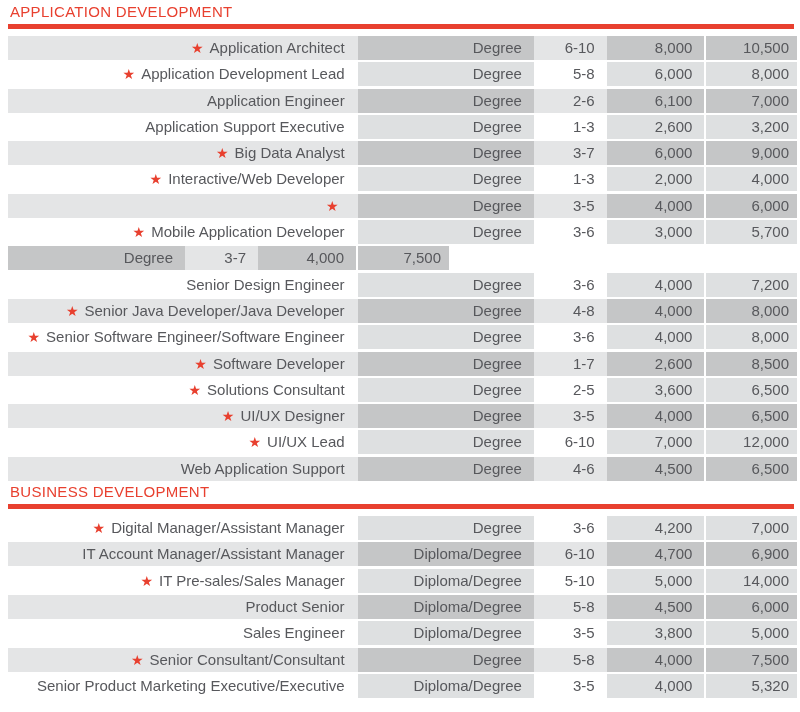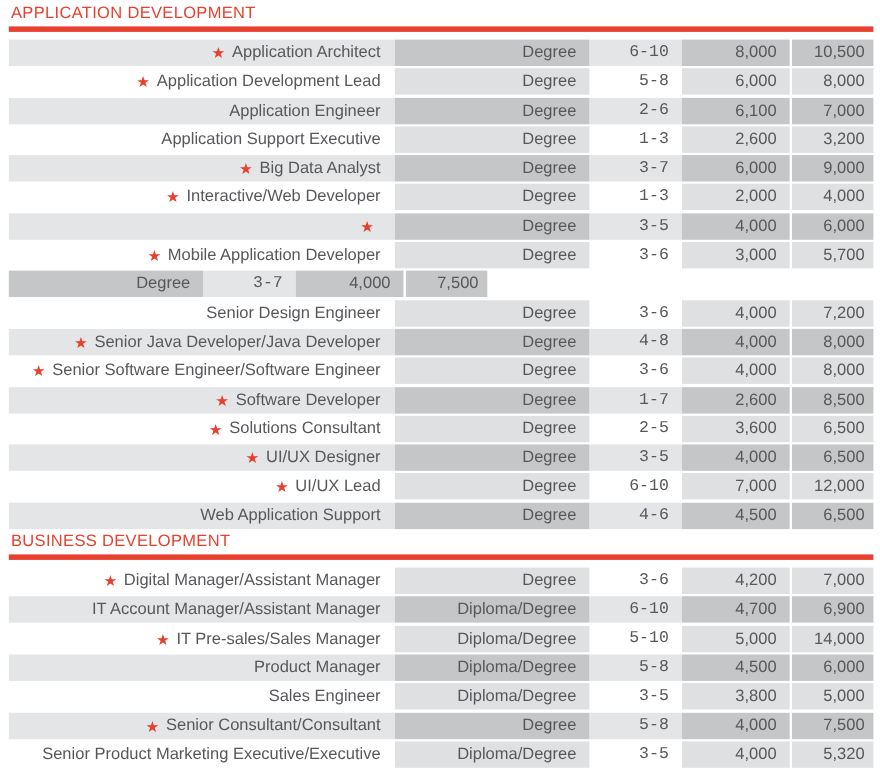--- a/index.html
+++ b/index.html
@@ -28,24 +28,24 @@
   .row{
     display:flex;height:24px;margin-bottom:2.3px;
     font-size:15px;line-height:24px;color:var(--text);
   }
   .cell{
     display:flex;align-items:center;justify-content:flex-end;
     white-space:nowrap;overflow:hidden;
   }
   .c-title{width:351px;padding-right:13px;}
   .c-qual {width:177px;padding-right:12px;}
-  .c-exp  {width:84px; padding-right:12px;font-family:Liberation Mono, monospace;}
+  .c-exp  {width:73px; padding-right:12px;}
   .c-min  {width:98px; padding-right:12px;}
   .c-gap  {width:2px;background:#ffffff;padding:0;}
-  .c-max  {width:74px; padding-right:8px;}
+  .c-max  {width:91px; padding-right:8px;}
   .row.dark .c-title,.row.dark .c-exp{background:var(--shade-light);}
   .row.dark .c-qual,.row.dark .c-min,.row.dark .c-max{background:var(--shade-mid);}
   .row.lite .c-title,.row.lite .c-exp{background:#ffffff;}
   .row.lite .c-qual,.row.lite .c-min,.row.lite .c-max{background:var(--shade-soft);}
   .star{
     color:var(--accent);font-size:14px;line-height:24px;
     margin-right:6px;flex:0 0 auto;
   }
 </style>
 </head>
@@ -294,21 +294,21 @@
     <div class="cell c-qual">Diploma/Degree</div>
     <div class="cell c-exp">5-10</div>
     <div class="cell c-min">5,000</div>
     <div class="cell c-gap"></div>
     <div class="cell c-max">14,000</div>
   </div>
 
   <div class="row dark">
     <div class="cell c-title">
 
-      <span>Product Manager</span>
+      <span>Product Senior</span>
     </div>
     <div class="cell c-qual">Diploma/Degree</div>
     <div class="cell c-exp">5-8</div>
     <div class="cell c-min">4,500</div>
     <div class="cell c-gap"></div>
     <div class="cell c-max">6,000</div>
   </div>
 
   <div class="row lite">
     <div class="cell c-title">

